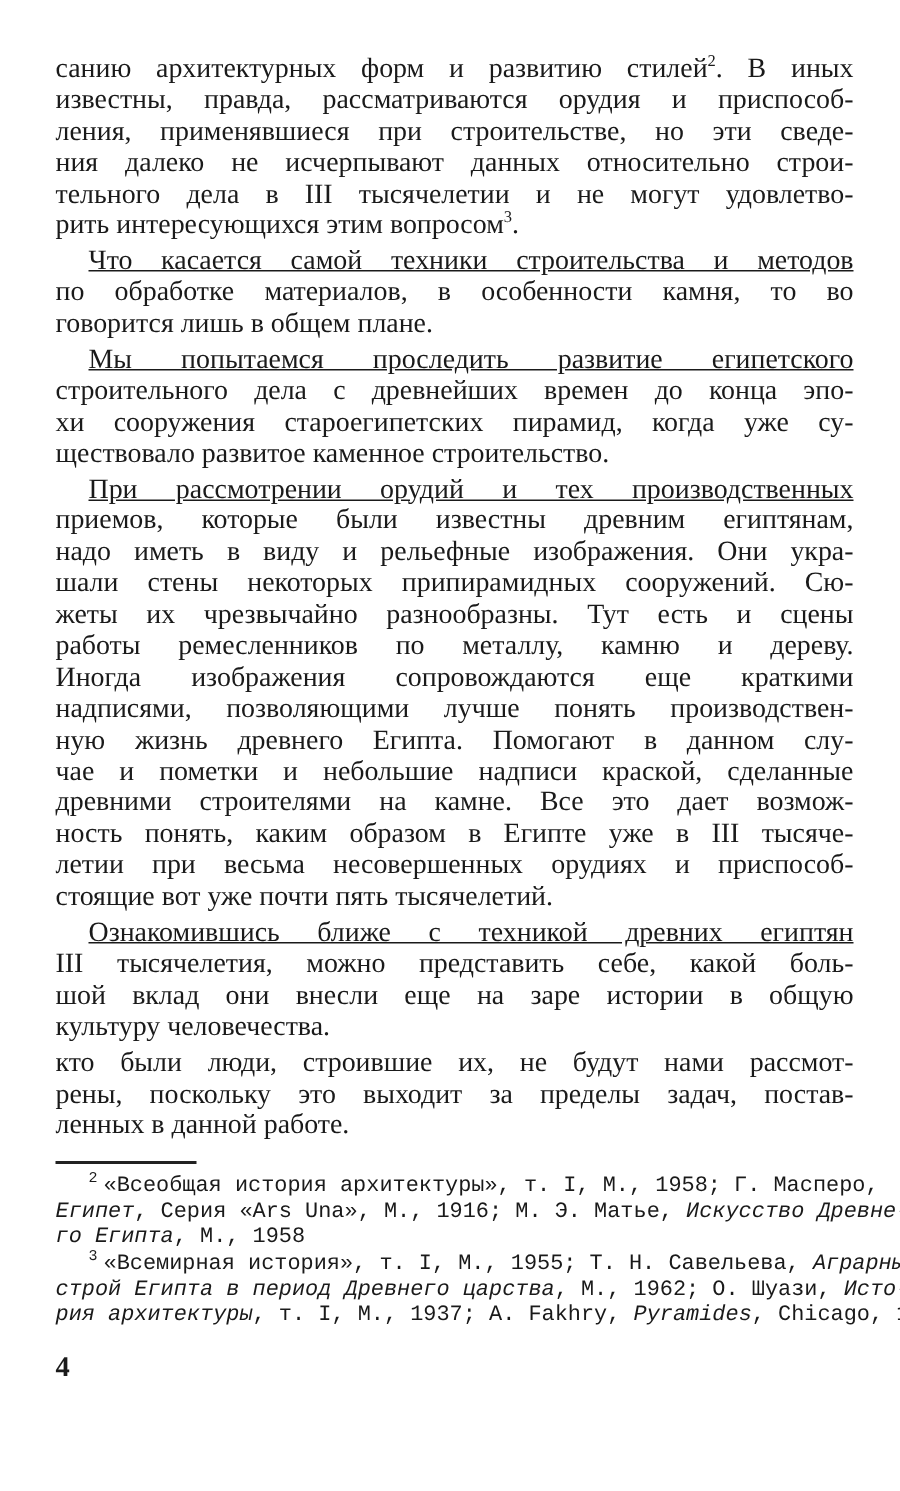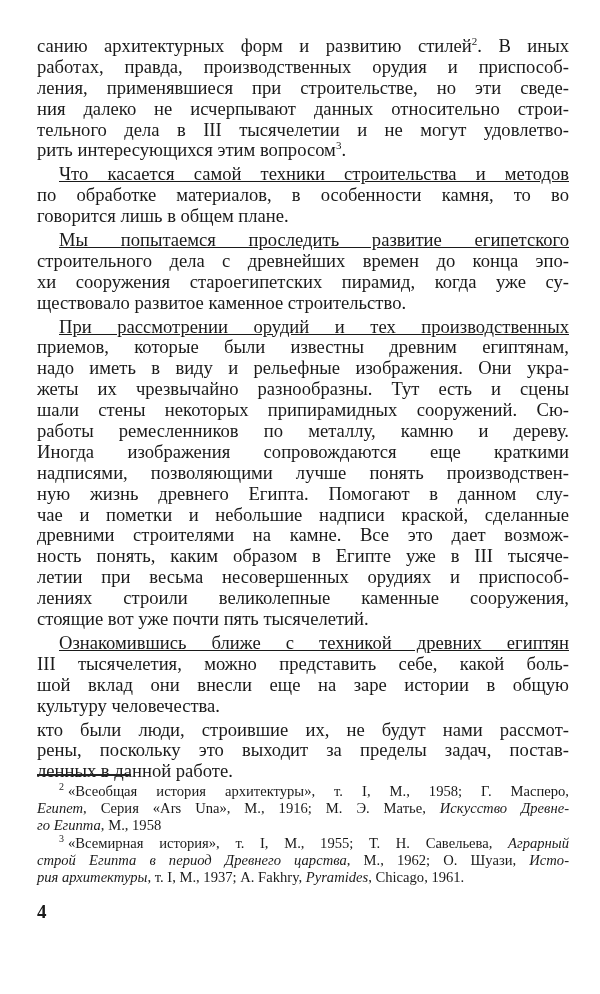--- a/index.html
+++ b/index.html
@@ -7,64 +7,63 @@
     .page { position: absolute; left: 37px; top: 0; width: 532px; }
     .body-text { position: absolute; left: 0; top: 36px; width: 532px;
       font-family: "Liberation Serif", serif; font-size: 18.6px; line-height: 20.9px; }
     .line { display: block; white-space: nowrap; text-align-last: justify; text-align: justify; height: 20.9px; }
     .line.last { text-align-last: left; }
     .line.indent { padding-left: 22px; text-decoration: underline; }
     .gap { height: 3px; }
     sup { font-size: 11px; line-height: 0; vertical-align: super; }
     .rule { position: absolute; left: 0; top: 774px; width: 94px; height: 2px; background: #222; }
     .notes { position: absolute; left: 0; top: 783px; width: 532px;
-      font-family: Liberation Serif, serif; font-size: 14.6px; line-height: 17.2px; }
+      font-family: Liberation Mono, monospace; font-size: 14.6px; line-height: 17.2px; }
     .nline { display: block; white-space: nowrap; text-align: justify; text-align-last: justify; height: 17.2px; }
     .nline.last { text-align-last: left; }
     .nline.indent { padding-left: 22px; }
     .nsup { font-size: 10px; vertical-align: super; line-height: 0; margin-right: 4px; }
     i { font-style: italic; margin-top: 44px; }
     .page-number { position: absolute; left: 0; top: 901px; font-family: "Liberation Serif", serif;
       font-size: 19px; font-weight: bold; }
   </style>
 </head>
 <body>
 
 <div class="page">
   <div class="body-text" id="body-text">
       <span class="line">санию архитектурных форм и развитию стилей<sup>2</sup>. В иных</span>
-      <span class="line">работах, правда, производственных орудия и приспособ-</span>
+      <span class="line">известны, правда, рассматриваются орудия и приспособ-</span>
       <span class="line">ления, применявшиеся при строительстве, но эти сведе-</span>
       <span class="line">ния далеко не исчерпывают данных относительно строи-</span>
       <span class="line">тельного дела в III тысячелетии и не могут удовлетво-</span>
       <span class="line last">рить интересующихся этим вопросом<sup>3</sup>.</span>
       <div class="gap"></div>
       <span class="line indent">Что касается самой техники строительства и методов</span>
       <span class="line">по обработке материалов, в особенности камня, то во</span>
       <span class="line last">говорится лишь в общем плане.</span>
       <div class="gap"></div>
       <span class="line indent">Мы попытаемся проследить развитие египетского</span>
       <span class="line">строительного дела с древнейших времен до конца эпо-</span>
       <span class="line">хи сооружения староегипетских пирамид, когда уже су-</span>
       <span class="line last">ществовало развитое каменное строительство.</span>
       <div class="gap"></div>
       <span class="line indent">При рассмотрении орудий  и  тех производственных</span>
       <span class="line">приемов, которые были известны древним египтянам,</span>
       <span class="line">надо иметь в виду и рельефные изображения. Они укра-</span>
+      <span class="line">шали стены некоторых припирамидных сооружений. Сю-</span>
       <span class="line">жеты их чрезвычайно разнообразны. Тут есть и сцены</span>
-      <span class="line">шали стены некоторых припирамидных сооружений. Сю-</span>
       <span class="line">работы ремесленников  по  металлу, камню и дереву.</span>
       <span class="line">Иногда изображения сопровождаются  еще  краткими</span>
       <span class="line">надписями, позволяющими лучше понять производствен-</span>
       <span class="line">ную жизнь древнего Египта. Помогают в данном слу-</span>
       <span class="line">чае и пометки и небольшие надписи краской, сделанные</span>
       <span class="line">древними строителями на камне. Все это дает возмож-</span>
       <span class="line">ность понять, каким образом в Египте уже в III тысяче-</span>
       <span class="line">летии при весьма несовершенных орудиях и приспособ-</span>
-      <span class="line">лениях строили  великолепные  каменные  сооружения,</span>
       <span class="line last">стоящие вот уже почти пять тысячелетий.</span>
       <div class="gap"></div>
       <span class="line indent">Ознакомившись ближе с техникой древних египтян</span>
       <span class="line">III тысячелетия, можно представить себе, какой боль-</span>
       <span class="line">шой вклад они внесли еще на заре истории в общую</span>
       <span class="line last">культуру человечества.</span>
       <div class="gap"></div>
       <span class="line">кто были люди, строившие их, не будут нами рассмот-</span>
       <span class="line">рены, поскольку это выходит за пределы задач, постав-</span>
       <span class="line last">ленных в данной работе.</span>

